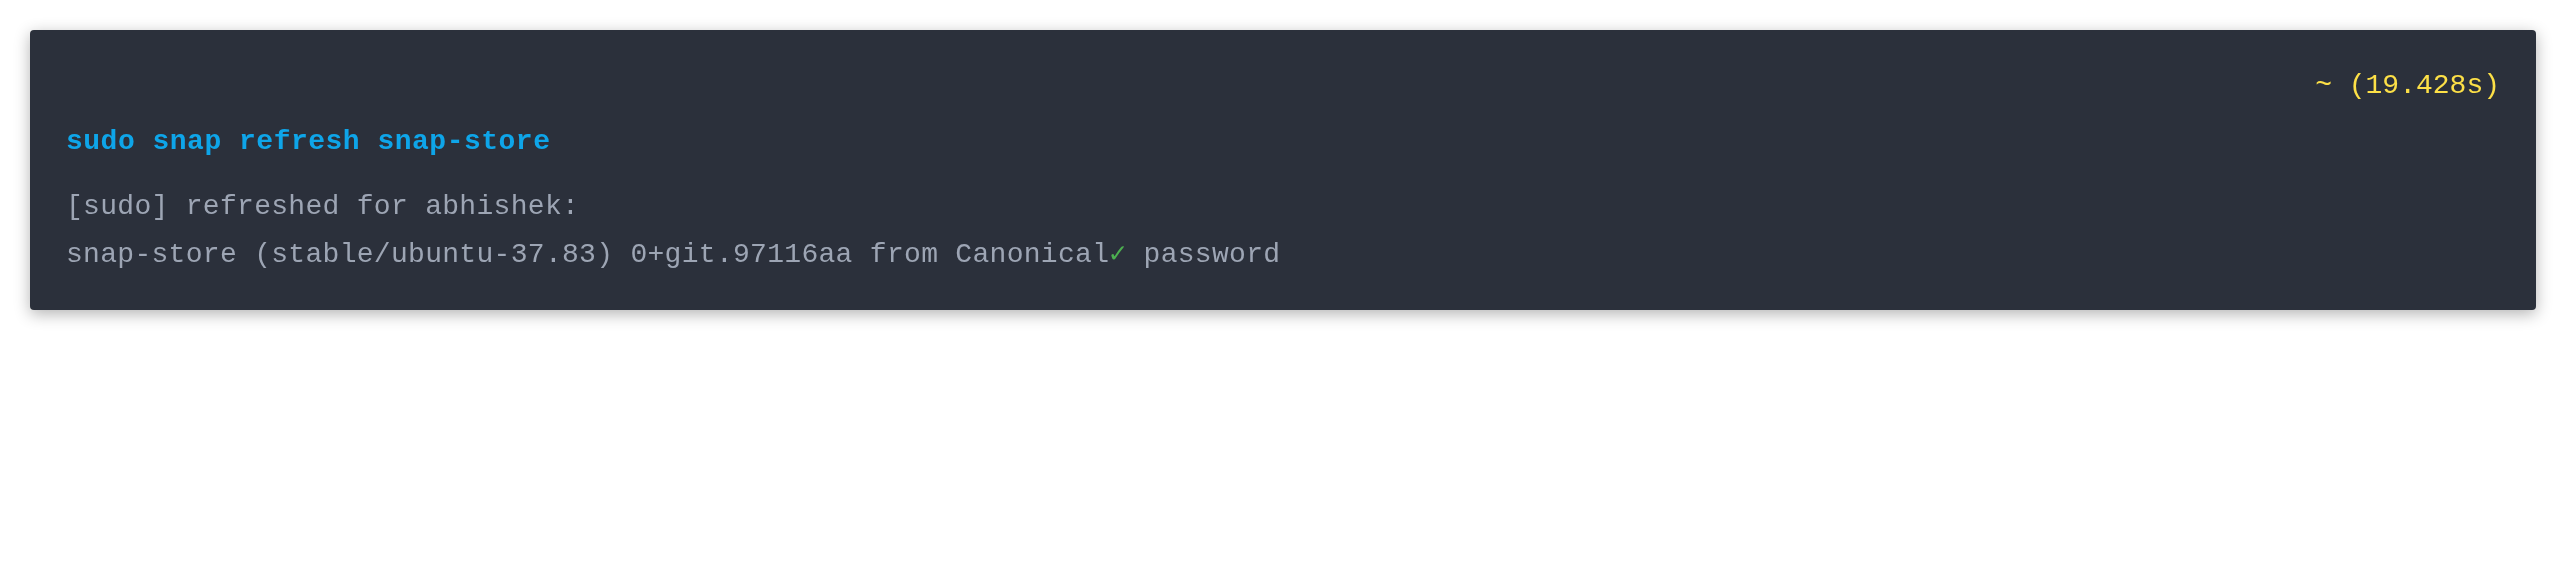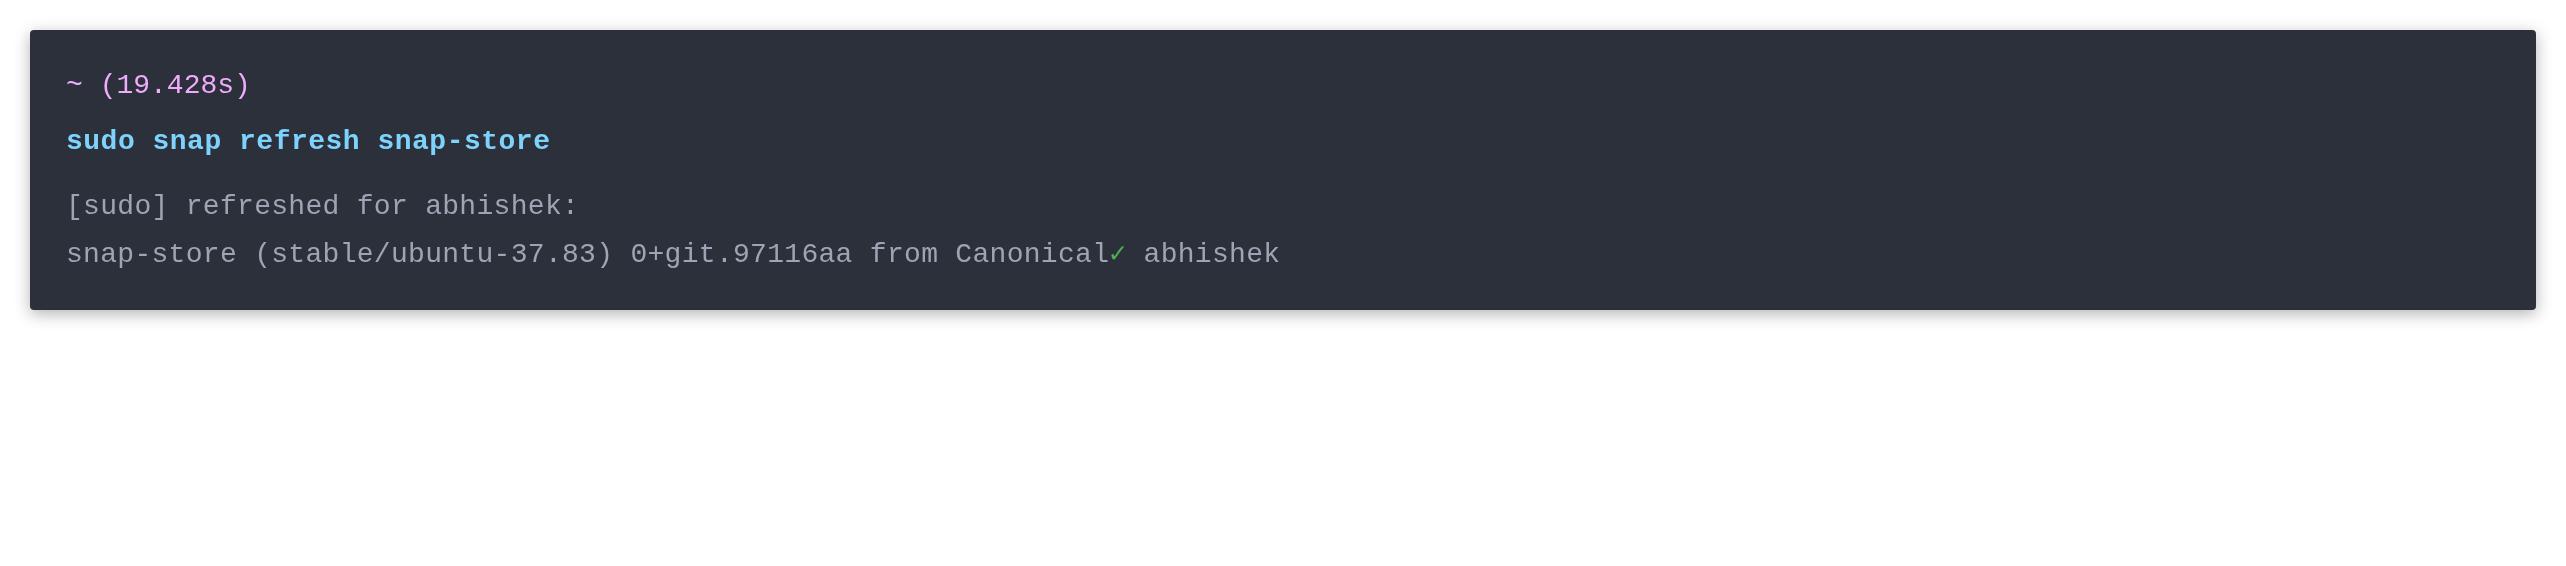--- a/index.html
+++ b/index.html
@@ -17,26 +17,27 @@
     .terminal {
       background: #2b303b;
       border-radius: 4px;
       padding: 32px 36px;
       box-shadow: 0 4px 16px rgba(0, 0, 0, 0.3);
       font-size: 28px;
       line-height: 1.7;
     }
     
     .prompt-line {
-      color: #f0abfc;
+      color: #fde047;
       margin-bottom: 8px;
+      text-align: right;
     }
     
     .command-line {
-      color: #7dd3fc;
+      color: #0ea5e9;
       font-weight: bold;
       margin-bottom: 18px;
       letter-spacing: 0.5px;
     }
     
     .output-line {
       color: #9da5b4;
       letter-spacing: 0.3px;
     }
     
@@ -51,15 +52,15 @@
   <div class="prompt-line">
     <span>~</span>
     <span> </span>
     <span>(19.428s)</span>
   </div>
   <div class="command-line">
     <span>sudo snap refresh snap-store</span>
   </div>
   <div class="output-line">[sudo] refreshed for abhishek:</div>
   <div class="output-line">
-    <span>snap-store (stable/ubuntu-37.83) 0+git.97116aa from Canonical</span><span class="checkmark">✓</span><span> abhishek</span>
+    <span>snap-store (stable/ubuntu-37.83) 0+git.97116aa from Canonical</span><span class="checkmark">✓</span><span> password</span>
   </div>
 </div>
 
 </body></html>

